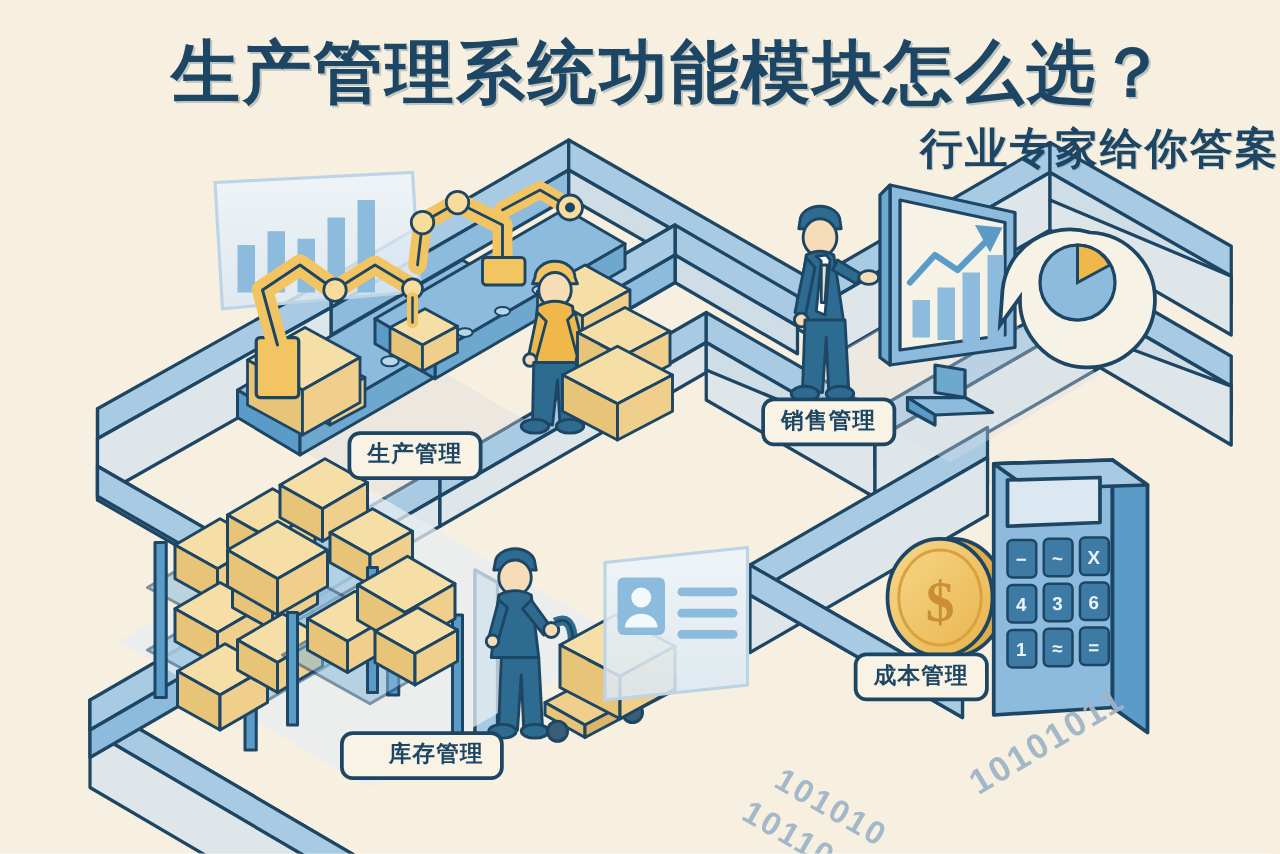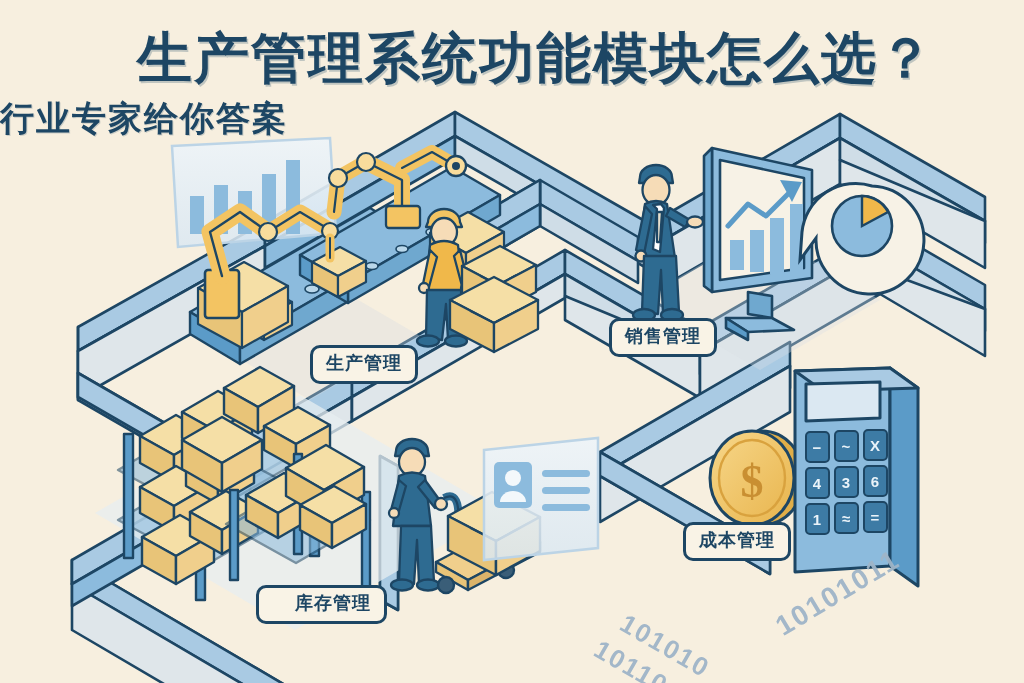--- a/index.html
+++ b/index.html
@@ -26,21 +26,21 @@
     letter-spacing: 2px;
     color: #1d4664;
     text-shadow: 1.5px 1.5px 0 rgba(29,70,100,0.25);
     white-space: nowrap;
     margin-left: 48px;
   }
   .title-sub {
     position: absolute;
     left: 0; right: 0;
     top: 96px;
-    text-align: left;
+    text-align: right;
     font-size: 34px;
     font-weight: bold;
     letter-spacing: 2px;
     color: #1d4664;
     text-shadow: 1px 1px 0 rgba(29,70,100,0.2);
     white-space: nowrap;
   }
   
   #scene {
     position: absolute;
@@ -55,23 +55,23 @@
     border-radius: 10px;
     background: #f9f3e6;
     color: #1d4664;
     font-size: 18px;
     font-weight: bold;
     letter-spacing: 1px;
     padding: 5px 13px 7px 13px;
     white-space: nowrap;
     line-height: 1.15;
   }
-  #label-production { left: 278px; top: 345px; margin-left: 32px; }
+  #label-production { left: 278px; top: 345px; }
   #label-sales      { left: 609px; top: 318px; }
-  #label-inventory  { left: 256px; top: 585px; padding-left: 36px; }
+  #label-inventory  { left: 272px; top: 585px; padding-left: 36px; }
   #label-cost       { left: 683px; top: 522px; }
 
   
   .binary {
     position: absolute;
     color: #9fb5c8;
     font-weight: bold;
     font-family: "Liberation Sans", "DejaVu Sans", sans-serif;
     letter-spacing: 2px;
     white-space: nowrap;

